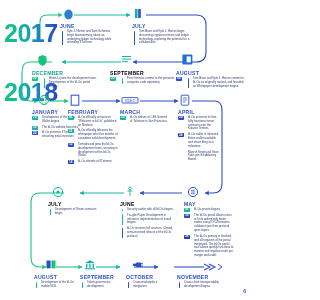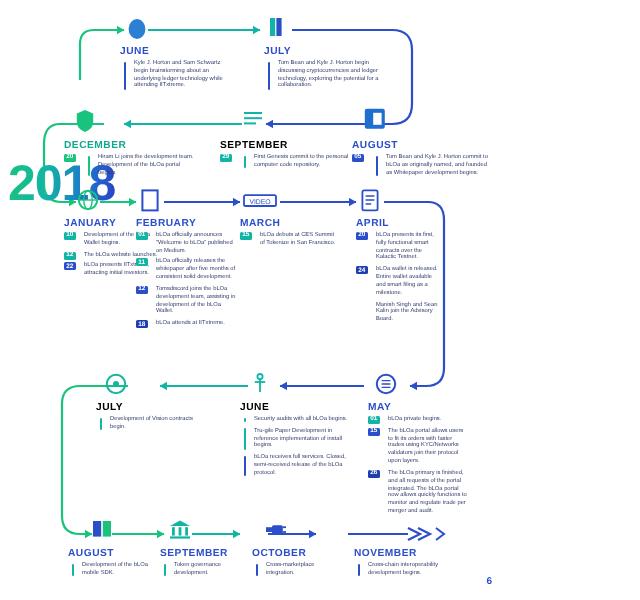--- a/index.html
+++ b/index.html
@@ -104,20 +104,21 @@
     <path d="M64,193 L40,193 Q31,193 31,202 L31,258 Q31,267 40,267 L46,267" fill="none" stroke="#19c37d" stroke-width="1.1" marker-end="url(#ahG)"></path>
 
     <path d="M56,267 L82,267" fill="none" stroke="#19c37d" stroke-width="1.1" marker-end="url(#ahG)"></path>
     <path d="M96,267 L120,267" fill="none" stroke="#12b5a5" stroke-width="1.1" marker-end="url(#ahT)"></path>
     <path d="M134,267 L158,267" fill="none" stroke="#2b4fc9" stroke-width="1.1" marker-end="url(#ahB)"></path>
     <path d="M174,267 L204,267" fill="none" stroke="#2b4fc9" stroke-width="1.1"></path>
     <path d="M204,264 L210,267 L204,270 M209,264 L215,267 L209,270" fill="none" stroke="#2b4fc9" stroke-width="1.1"></path>
     <path d="M218,264 L222,267 L218,270" fill="none" stroke="#2b4fc9" stroke-width="1"></path>
   </svg>
 
+  <div class="yearlabel" id="year-2017">2017</div>
   <div class="yearlabel" id="year-2018">2018</div>
 
   <svg class="icon" style="left:62px;top:8px;" width="13" height="13" viewBox="0 0 13 13">
     <ellipse cx="6.5" cy="6.5" rx="4.2" ry="5" fill="#2b7fd4"></ellipse>
   </svg>
   <div class="month m-blue" style="left:60px;top:23px;">JUNE</div>
   <div class="evt" style="left:60px;top:30px;width:56px;">
     <div class="evtrow">
       <span class="bar bar-blue"></span>
       <div class="etext">Kyle J. Horton and Sam Schwartz begin brainstorming about an underlying ledger technology while attending IITxtreme.</div>

